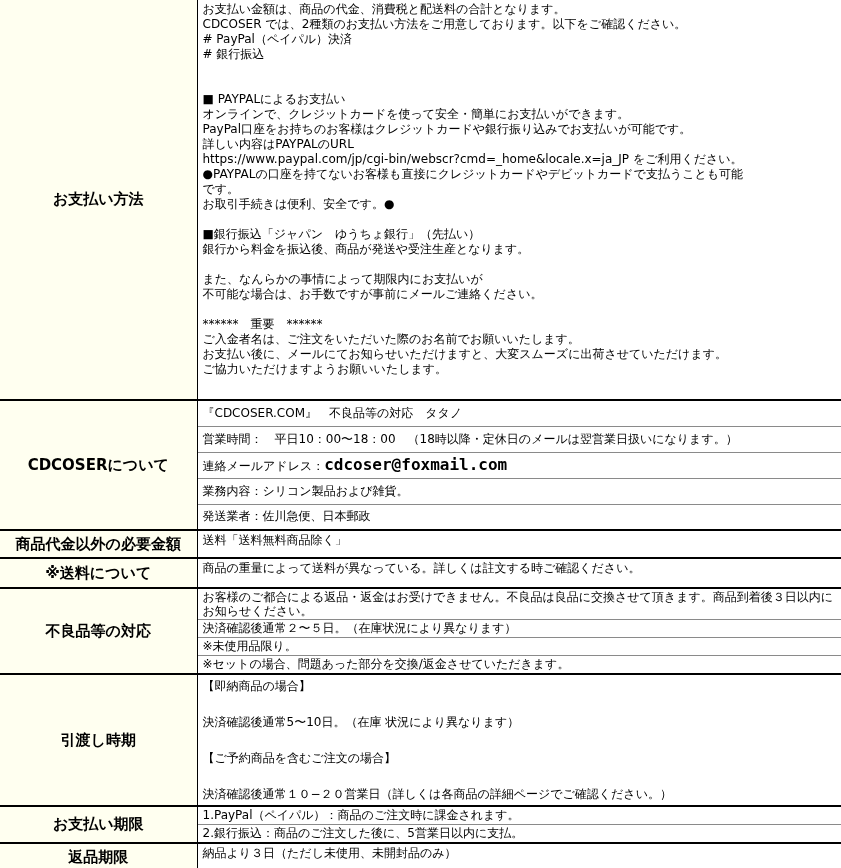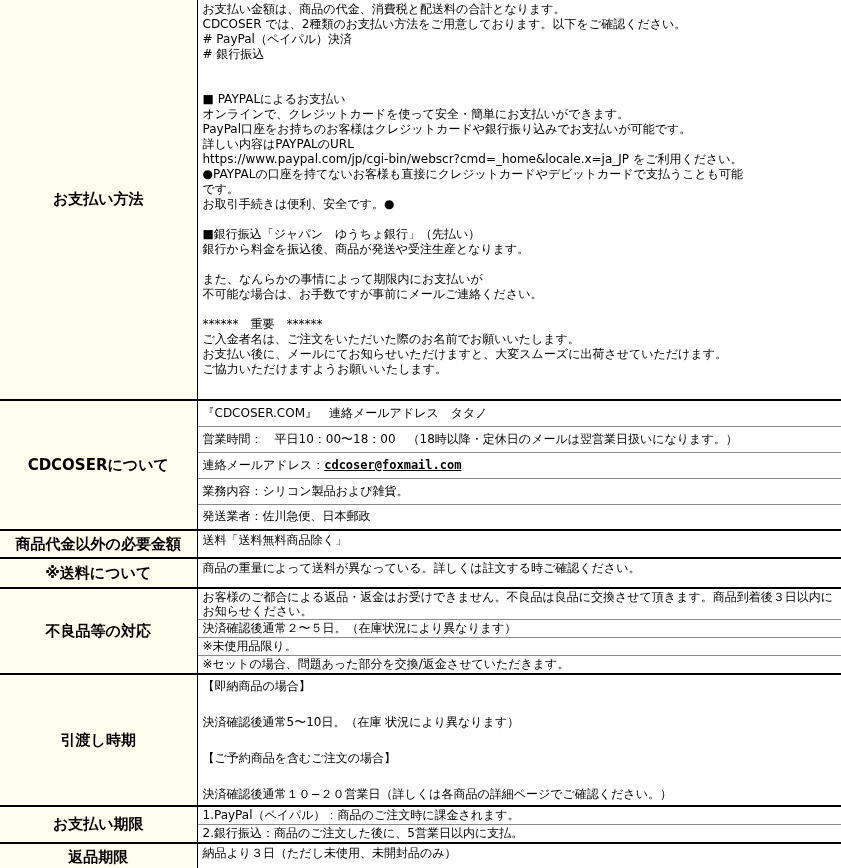--- a/index.html
+++ b/index.html
@@ -44,22 +44,21 @@
   .h-shipnote { height: 24px; vertical-align: middle; }
   .sec-defect td.content { line-height: 14px; padding-top: 1px; padding-bottom: 1px; }
   .sec-defect tr.sub > td { height: 15px; }
   .h-delivery { height: 124px; }
   .h-delivery .pre { line-height: 18px; }
   .sec-deadline td.content { height: 15px; line-height: 14px; padding-top: 1px; padding-bottom: 1px; margin-top: 24px; }
   .h-return1 { height: 22px; vertical-align: middle; }
   .email {
     font-weight: bold;
     font-family: "DejaVu Sans Mono", monospace;
-    font-size: 12px;
-    text-decoration: underline;
+    font-size: 16px;
   }
 </style>
 </head>
 <body>
 
 <table class="info">
   <colgroup>
     <col class="label-col">
     <col class="content-col">
   </colgroup>
@@ -91,21 +90,21 @@
 ******　重要　******
 ご入金者名は、ご注文をいただいた際のお名前でお願いいたします。
 お支払い後に、メールにてお知らせいただけますと、大変スムーズに出荷させていただけます。
 ご協力いただけますようお願いいたします。</span></td>
     </tr>
   </tbody>
 
   <tbody class="sec-about">
     <tr>
       <th class="label" rowspan="5">CDCOSERについて</th>
-      <td class="content">『CDCOSER.COM』　連絡メールアドレス　タタノ</td>
+      <td class="content">『CDCOSER.COM』　不良品等の対応　タタノ</td>
     </tr>
     <tr class="sub">
       <td class="content">営業時間：　平日10：00〜18：00　（18時以降・定休日のメールは翌営業日扱いになります。）</td>
     </tr>
     <tr class="sub">
       <td class="content"><span>連絡メールアドレス：</span><span class="email">cdcoser@foxmail.com</span></td>
     </tr>
     <tr class="sub">
       <td class="content">業務内容：シリコン製品および雑貨。</td>
     </tr>

